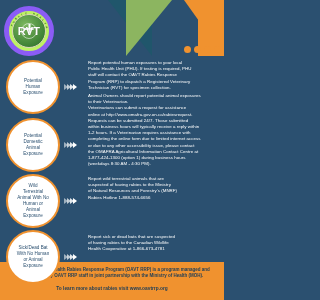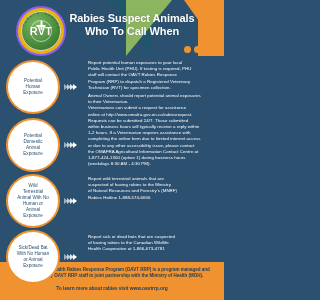--- a/index.html
+++ b/index.html
@@ -63,25 +63,25 @@
     font-size:11px;
     font-weight:bold;
     line-height:12.5px;
     letter-spacing:-0.1px;
     text-shadow:0 0 1px rgba(0,0,0,.35);
   }
 
   
   .logo {
     position:absolute;
-    left:16px; top:6px;
+    left:4px; top:6px;
     width:50px; height:50px;
     border-radius:50%;
-    background:#eab308;
-    border:2px solid #8b5cf6;
+    background:#bef264;
+    border:5px solid #8b5cf6;
     z-index:7;
   }
   .logo-ring {
     position:absolute; inset:3px;
     border-radius:50%;
     background:#4a8c3f;
     background:radial-gradient(circle at 38% 32%, #7cb85e 0%, #3f8236 70%, #2f6a2a 100%);
     border:1px solid #d8d2bb;
   }
   .logo-inner {
@@ -217,24 +217,20 @@
   <div class="hdr-shape shape-orange"></div>
   <div class="hdr-shape shape-orange-block"></div>
 
   <div class="dots">
     <div class="dot"></div>
     <div class="dot"></div>
     <div class="dot"></div>
     <div class="dot"></div>
   </div>
 
-  <div class="title-wrap">
-    <div class="title-line">Rabies Suspect Animals</div>
-    <div class="title-line">Who To Call When</div>
-  </div>
 </div>
 
 <div class="logo">
   <div class="logo-ring">
     <div class="logo-cross"></div>
     <div class="logo-inner">
       <span class="logo-rvt">RVT</span>
     </div>
   <div class="logo-arc-text">
         <span style="transform: rotate(-75deg) translate(0px, -19px);">P</span>

